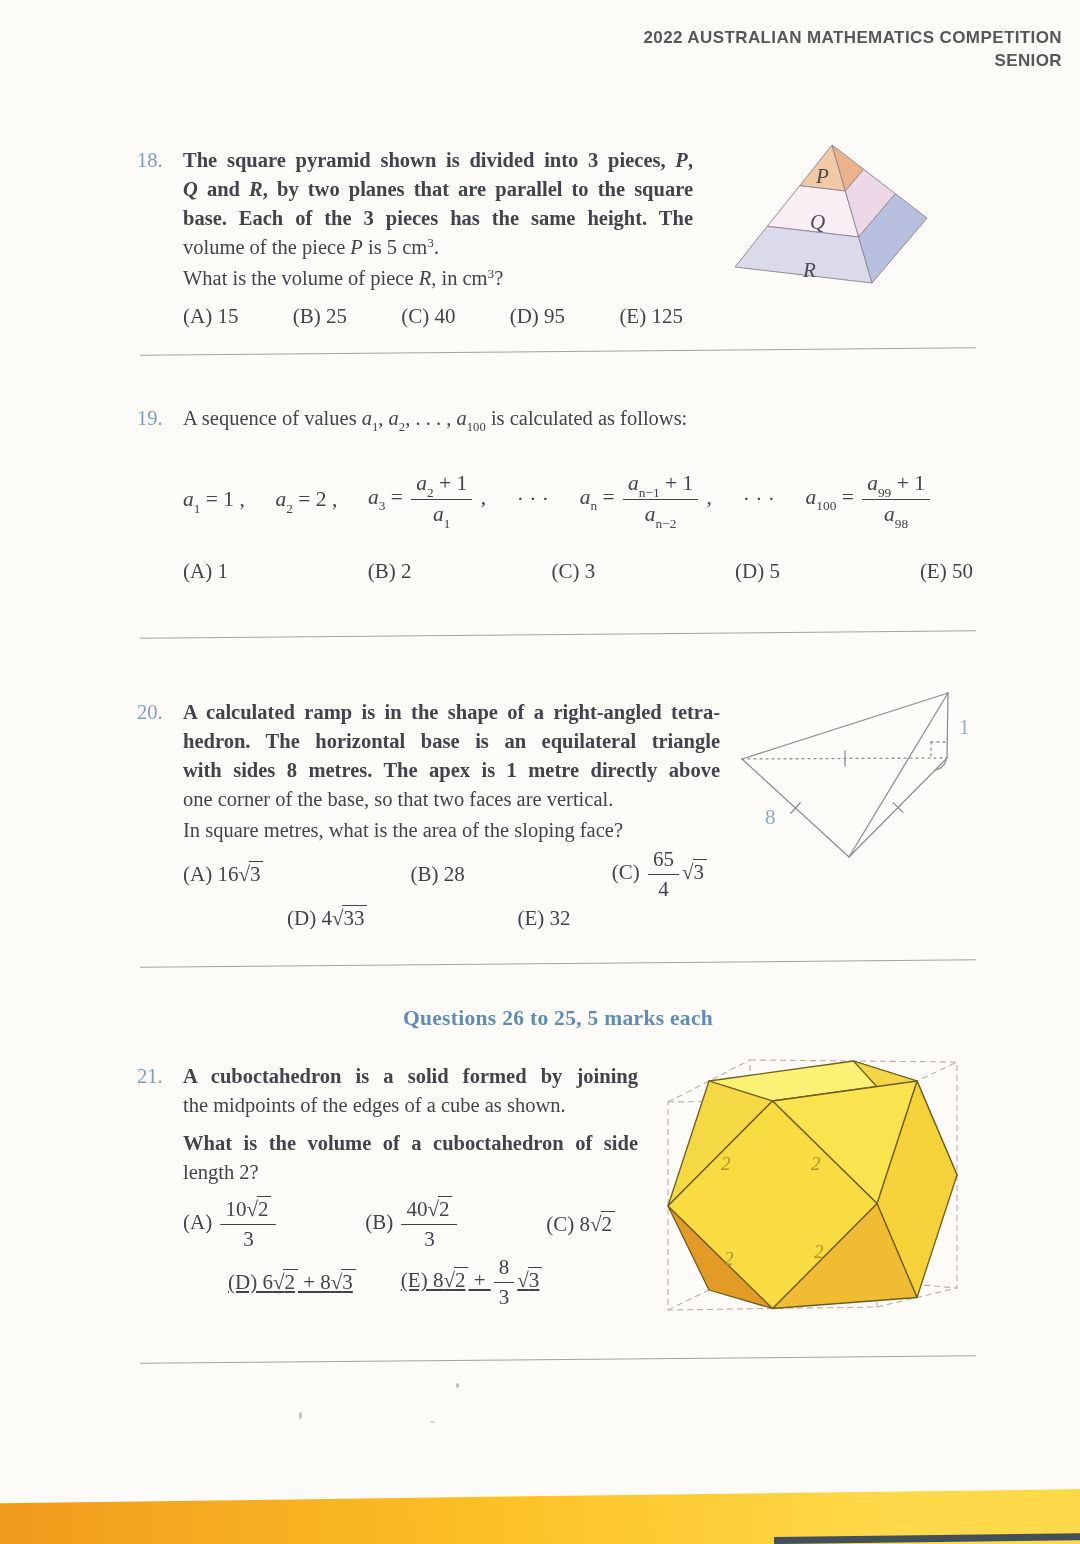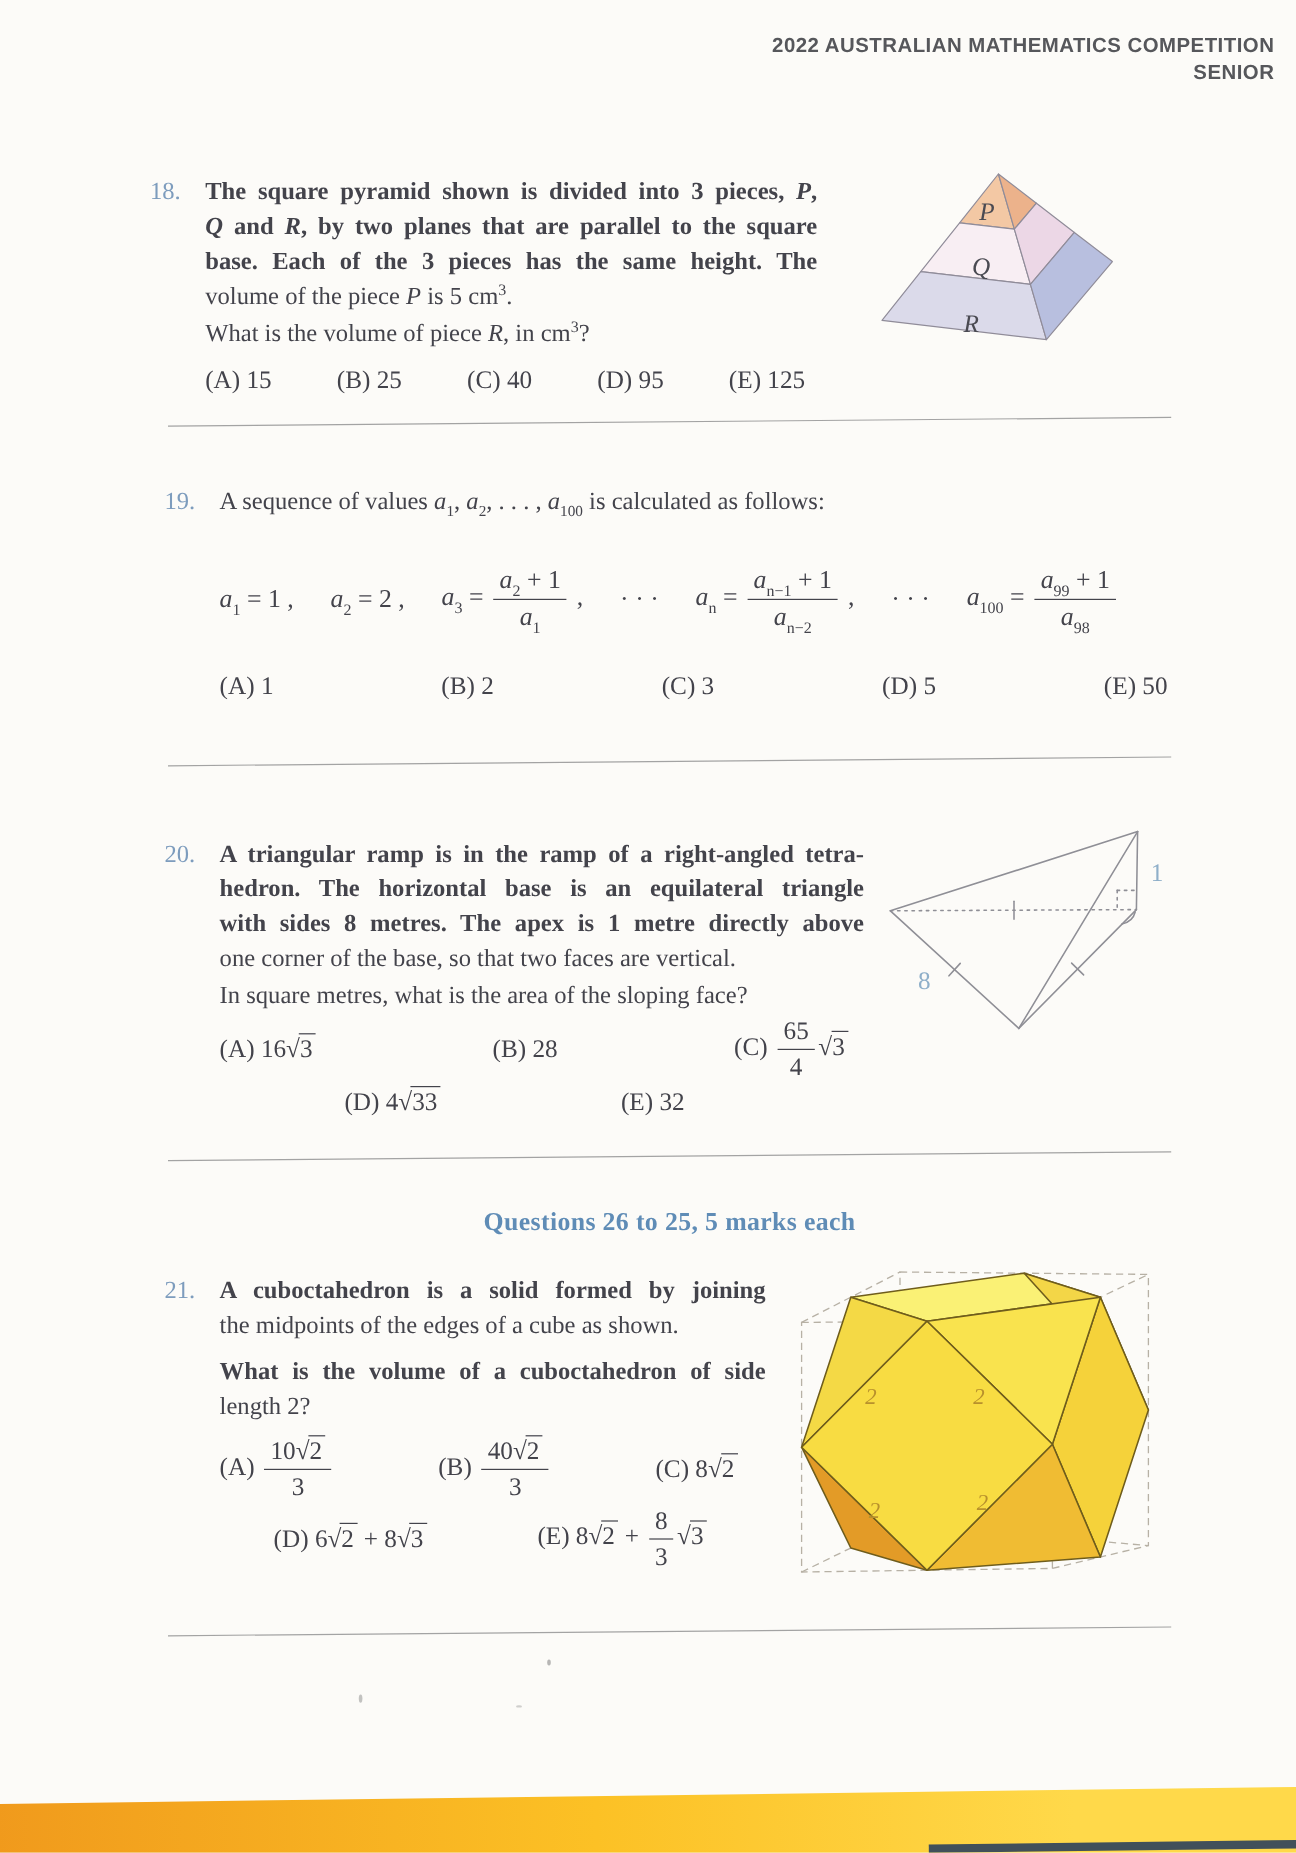--- a/index.html
+++ b/index.html
@@ -11,38 +11,38 @@
           line-height:1.38;color:#56575b;letter-spacing:.4px;}
   
   .question{position:absolute;display:flex;}
   .q-num{width:46px;flex:none;color:var(--accent_blue,#7d9cbd);font-size:20.5px;line-height:29px;}
   .q-body{font-size:20.5px;line-height:29px;}
   .line{min-height:29px;}
   .jl{text-align:justify;text-align-last:justify;text-justify:inter-word;font-weight:bold;}
   .para2{margin-top:2px;}
   .opts{display:flex;align-items:center;margin-top:10px;font-size:21px;}
   .option{white-space:nowrap;}
-  #q18{left:125px;top:146px;}
+  #q18{left:137px;top:146px;}
   #q18 .q-body{width:510px;}
   #q18 .opts{width:500px;justify-content:space-between;margin-top:9px;}
   #q19{left:137px;top:404px;}
   #q19 .q-body{width:795px;}
   .formula{display:flex;align-items:center;justify-content:space-between;width:750px;
            margin-top:20px;min-height:92px;font-size:21.5px;}
   .q19-question{margin-top:14px;}
   #q19 .opts{width:790px;justify-content:space-between;margin-top:12px;}
   #q20{left:137px;top:698px;}
   #q20 .q-body{width:537px;}
   #q20 .opts1{width:524px;justify-content:space-between;margin-top:1px;min-height:56px;font-family:Liberation Serif, serif;}
   #q20 .opts2{margin-top:2px;padding-left:104px;gap:150px;}
   #q21{left:137px;top:1062px;}
   #q21 .q-body{width:455px;}
   #q21 .para2{margin-top:9px;}
   #q21 .opts1{width:432px;justify-content:space-between;margin-top:8px;min-height:58px;}
-  #q21 .opts2{margin-top:2px;padding-left:45px;gap:92px;}
+  #q21 .opts2{margin-top:2px;padding-left:45px;gap:45px;text-decoration:underline;}
   
   .it{font-style:italic;}
   .sb{font-size:.62em;vertical-align:-.5em;line-height:0;}
   .su{font-size:.65em;vertical-align:.55em;line-height:0;}
   .frac{display:inline-flex;flex-direction:column;align-items:center;vertical-align:middle;
         margin:0 3px;line-height:1.18;}
   .fnum{border-bottom:1.4px solid currentColor;padding:0 5px 2px;text-align:center;}
   .fden{padding-top:2px;}
   .sqrt{white-space:nowrap;}
   .rbody{border-top:1.4px solid currentColor;padding:0 3px 0 1px;margin-left:-1px;}
@@ -159,21 +159,21 @@
         </div>
     </div>
   </div>
 
   <div class="sep" style="top:634px"></div>
 
   <div class="question" id="q20">
     <div class="q-num">20.</div>
     <div class="q-body">
       <div>
-          <div class="line jl">A triangular ramp is in the ramp of a right-angled tetra-</div>
+          <div class="line jl">A calculated ramp is in the shape of a right-angled tetra-</div>
           <div class="line jl">hedron. The horizontal base is an equilateral triangle</div>
           <div class="line jl">with sides 8 metres. The apex is 1 metre directly above</div>
           <div class="line">one corner of the base, so that two faces are vertical.</div>
         </div>
       <div class="para2">
           <div class="line">In square metres, what is the area of the sloping face?</div>
         </div>
       <div class="opts opts1">
           <span class="option">(A) 16<span class="sqrt"><span>√</span><span class="rbody">3</span></span></span>
           <span class="option">(B) 28</span>

